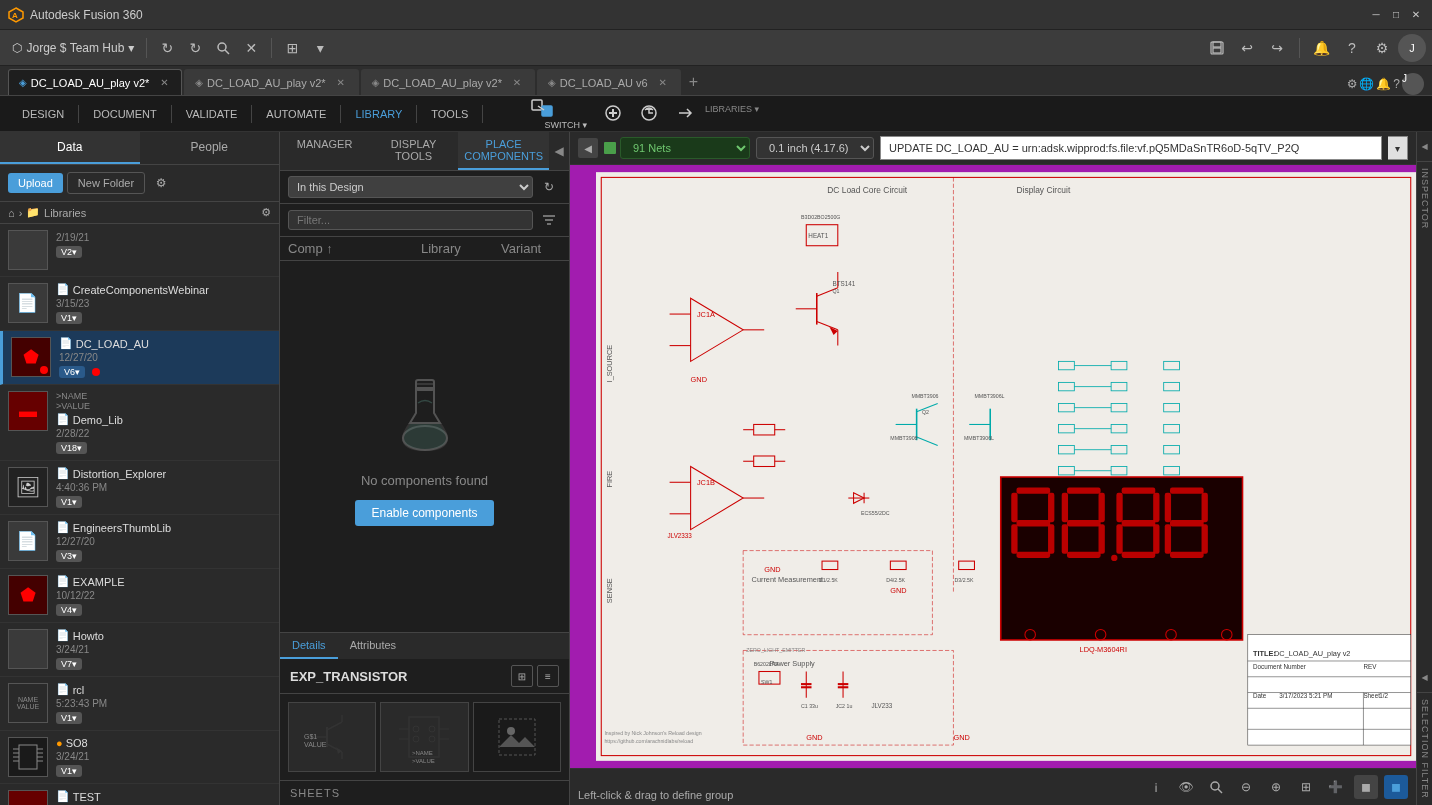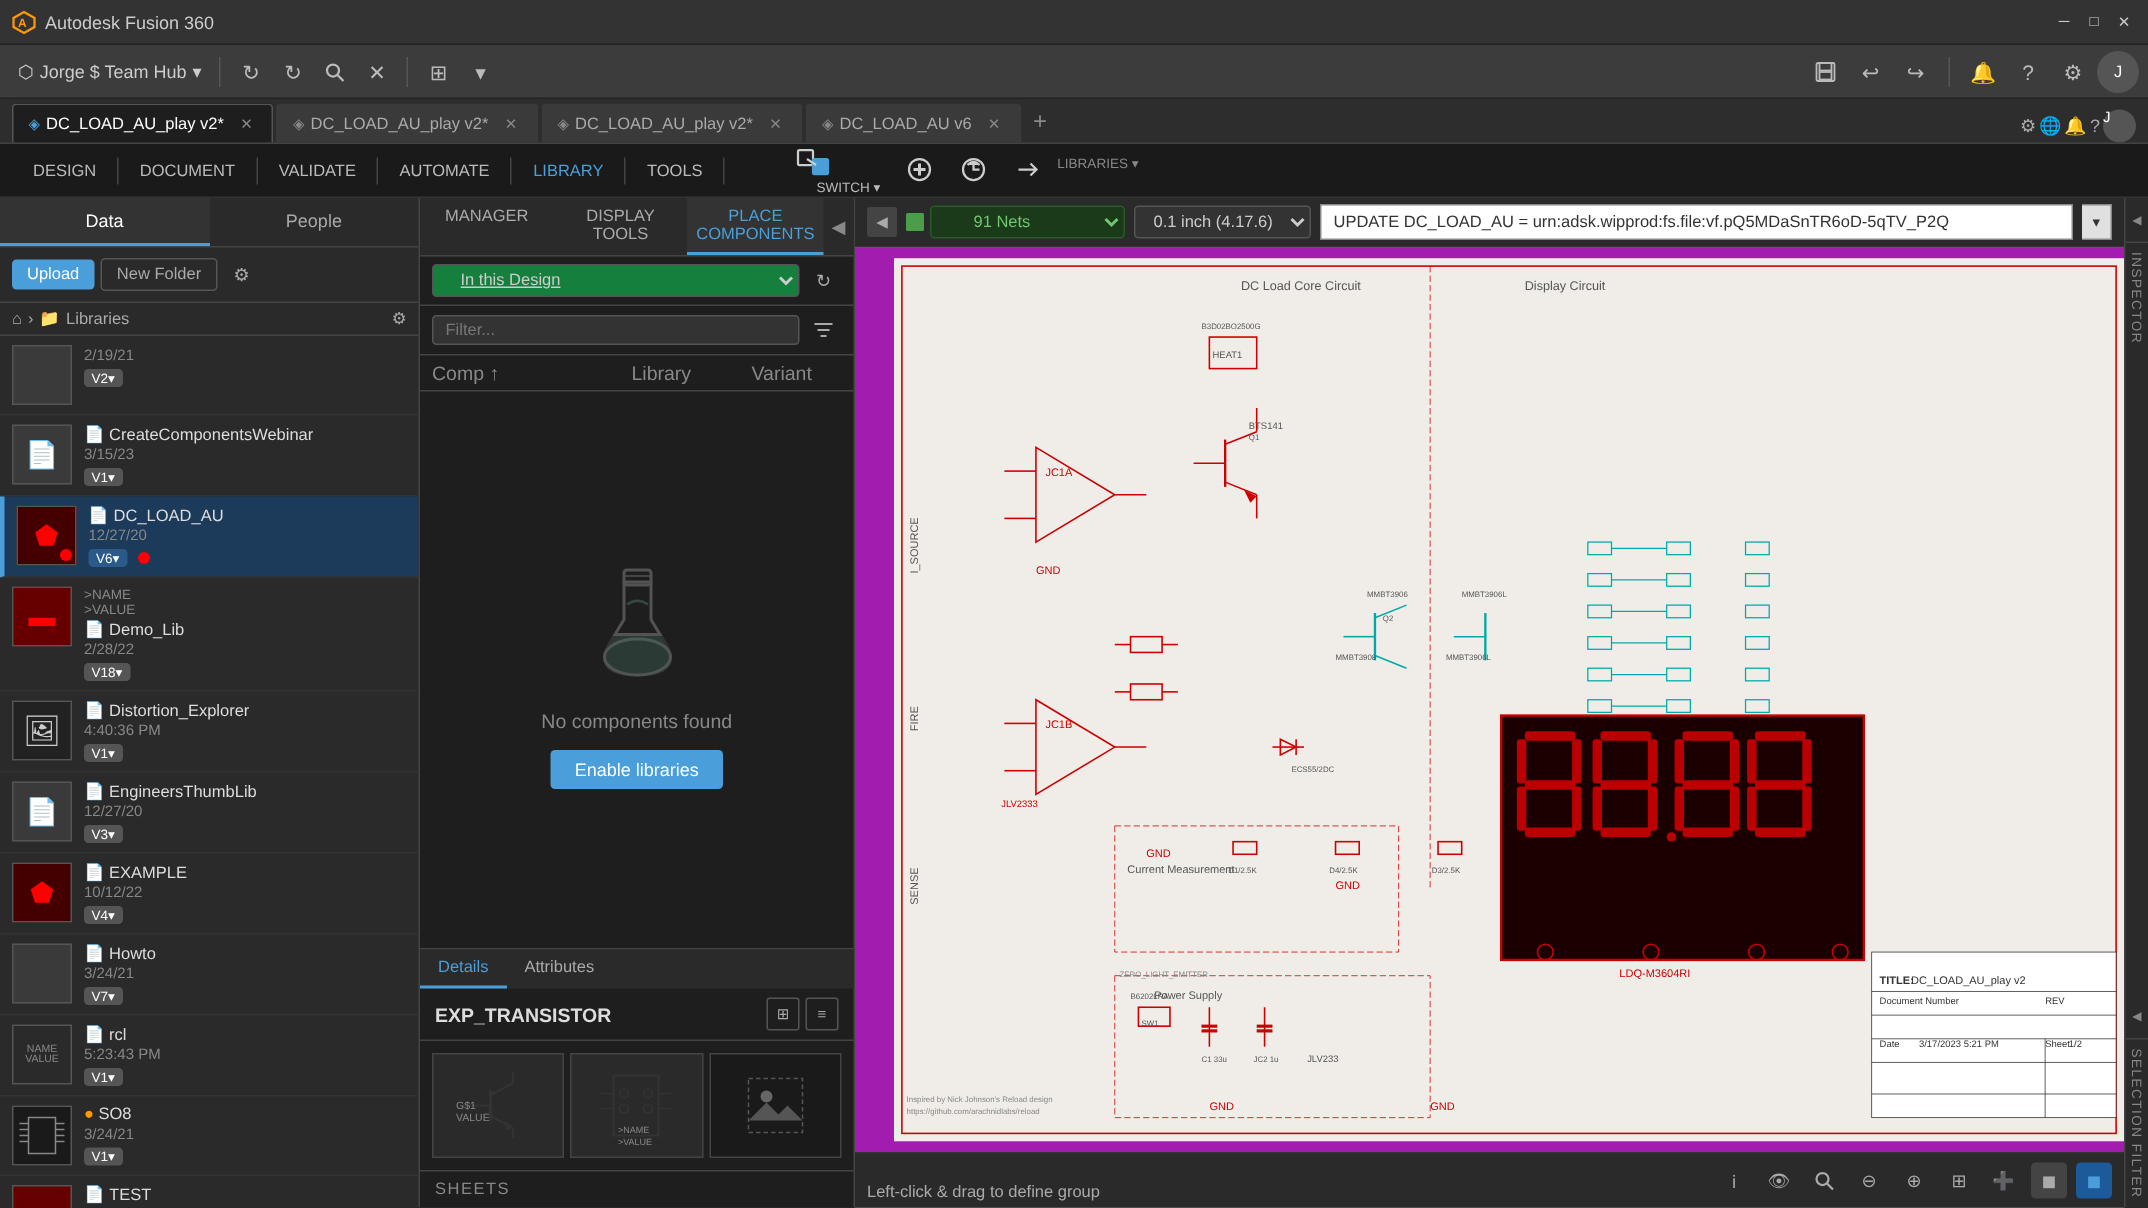--- a/index.html
+++ b/index.html
@@ -62,21 +62,21 @@
     .lib-item-badge { display: inline-block; padding: 1px 5px; border-radius: 3px; font-size: 9px; margin-top: 3px; color: #fff; cursor: pointer; }
     .badge-blue { background: #2a5a8a; }
     .badge-gray { background: #555; }
 
     
     #middle-panel { width: 290px; background: #1e1e1e; border-right: 1px solid #444; display: flex; flex-direction: column; }
     .panel-tabs { display: flex; background: #2a2a2a; border-bottom: 1px solid #444; }
     .panel-tab { flex: 1; padding: 6px; text-align: center; font-size: 11px; cursor: pointer; color: #aaa; }
     .panel-tab.active { color: #4a9eda; border-bottom: 2px solid #4a9eda; background: #333; }
     .panel-header { display: flex; align-items: center; padding: 4px 8px; border-bottom: 1px solid #444; gap: 4px; }
-    .panel-select { flex: 1; background: #15803d; border: 1px solid #555; color: #ccc; padding: 3px 14px; font-size: 11px; border-radius: 3px; text-decoration: underline; }
+    .panel-select { flex: 1; background: #404040; border: 1px solid #555; color: #ccc; padding: 3px 4px; font-size: 11px; border-radius: 3px; }
     .panel-refresh-btn { width: 24px; height: 24px; display: flex; align-items: center; justify-content: center; cursor: pointer; color: #aaa; border-radius: 3px; }
     .filter-row { display: flex; align-items: center; padding: 4px 8px; border-bottom: 1px solid #444; gap: 4px; justify-content: center; }
     .filter-input { flex: 1; background: #333; border: 1px solid #555; color: #ccc; padding: 3px 8px; font-size: 11px; border-radius: 3px; }
     .filter-input::placeholder { color: #777; }
     .filter-icon-btn { width: 24px; height: 24px; display: flex; align-items: center; justify-content: center; cursor: pointer; color: #aaa; }
     .comp-table-header { display: flex; padding: 4px 8px; border-bottom: 1px solid #444; font-size: 13px; color: #888; }
     .col-comp { flex: 1; }
     .col-lib { width: 80px; }
     .col-var { width: 60px; }
     .no-components { display: flex; flex-direction: column; align-items: center; justify-content: center; flex: 1; gap: 12px; padding: 20px; }
@@ -92,21 +92,21 @@
     .comp-view-btn { width: 22px; height: 22px; display: flex; align-items: center; justify-content: center; cursor: pointer; color: #aaa; border: 1px solid #555; border-radius: 2px; font-size: 10px; }
     .comp-previews { display: flex; gap: 4px; padding: 8px; }
     .comp-preview { flex: 1; background: #2a2a2a; border: 1px solid #444; height: 70px; display: flex; align-items: center; justify-content: center; cursor: pointer; }
     .comp-preview.dark { background: #1a1a1a; }
     .sheets-label { padding: 6px 10px; font-size: 11px; color: #888; border-top: 1px solid #444; text-transform: uppercase; letter-spacing: 1px; }
 
     
     #schematic { flex: 1; display: flex; flex-direction: column; background: #f5f5f0; }
     #schematic-toolbar { display: flex; align-items: center; background: #2a2a2a; padding: 4px 8px; border-bottom: 1px solid #333; gap: 6px; }
     .sch-collapse-btn { width: 20px; height: 20px; display: flex; align-items: center; justify-content: center; cursor: pointer; color: #aaa; background: #444; border-radius: 2px; font-size: 10px; }
-    .net-select { background: #1a3a1a; border: 1px solid #2a5a2a; color: #6fc76f; padding: 3px 24px; font-size: 11px; border-radius: 3px; min-width: 130px; cursor: pointer; }
+    .net-select { background: #1a3a1a; border: 1px solid #2a5a2a; color: #6fc76f; padding: 3px 8px; font-size: 11px; border-radius: 3px; min-width: 130px; cursor: pointer; }
     .unit-select { background: #333; border: 1px solid #555; color: #ccc; padding: 3px 8px; font-size: 11px; border-radius: 3px; cursor: pointer; }
     .update-input { flex: 1; background: #fff; border: 1px solid #888; color: #333; padding: 3px 8px; font-size: 11px; }
     .update-dropdown { width: 20px; display: flex; align-items: center; justify-content: center; background: #e0e0e0; border: 1px solid #888; border-left: none; cursor: pointer; color: #333; font-size: 10px; height: 24px; }
     #schematic-canvas { flex: 1; background: #a21caf; position: relative; overflow: hidden; padding-left: 26px; }
     .sch-svg { width: 100%; height: 100%; }
     #schematic-bottom { display: flex; align-items: center; background: #2a2a2a; padding: 4px 8px; border-top: 1px solid #333; gap: 6px; }
     .status-text { color: #aaa; font-size: 11px; flex: 1; margin-top: 16px; }
     .sch-tool-btn { width: 24px; height: 24px; display: flex; align-items: center; justify-content: center; cursor: pointer; color: #aaa; border-radius: 3px; font-size: 12px; }
     .sch-tool-btn.active { background: #1c3a5a; color: #4a9eda; }
 
@@ -492,21 +492,21 @@
 
           <ellipse cx="45" cy="70" rx="22" ry="12" fill="none" stroke="#888" stroke-width="2"></ellipse>
           <path d="M30 55 Q23 65 23 70 Q23 82 45 82 Q67 82 67 70 Q67 65 60 55" fill="#6a9" stroke="#888" stroke-width="2" opacity="0.4"></path>
           <path d="M36 20 L36 45 L30 55 L60 55 L54 45 L54 20 Z" fill="none" stroke="#888" stroke-width="2"></path>
           <rect x="36" y="12" width="18" height="10" rx="2" fill="none" stroke="#888" stroke-width="2"></rect>
           <line x1="36" y1="16" x2="54" y2="16" stroke="#888" stroke-width="1"></line>
           <path d="M38 35 Q45 30 52 35" stroke="#6a9" fill="none" stroke-width="1.5" opacity="0.6"></path>
         </svg>
       </div>
       <div class="no-comp-text">No components found</div>
-      <button class="enable-lib-btn">Enable libraries</button>
+      <button class="enable-lib-btn">Enable components</button>
     </div>
 
     <div class="panel-bottom">
       <div class="panel-bottom-tabs">
         <div class="panel-bottom-tab active">Details</div>
         <div class="panel-bottom-tab">Attributes</div>
       </div>
       <div class="component-name-bar">
         <span class="component-name">EXP_TRANSISTOR</span>
         <div class="comp-view-icons">

